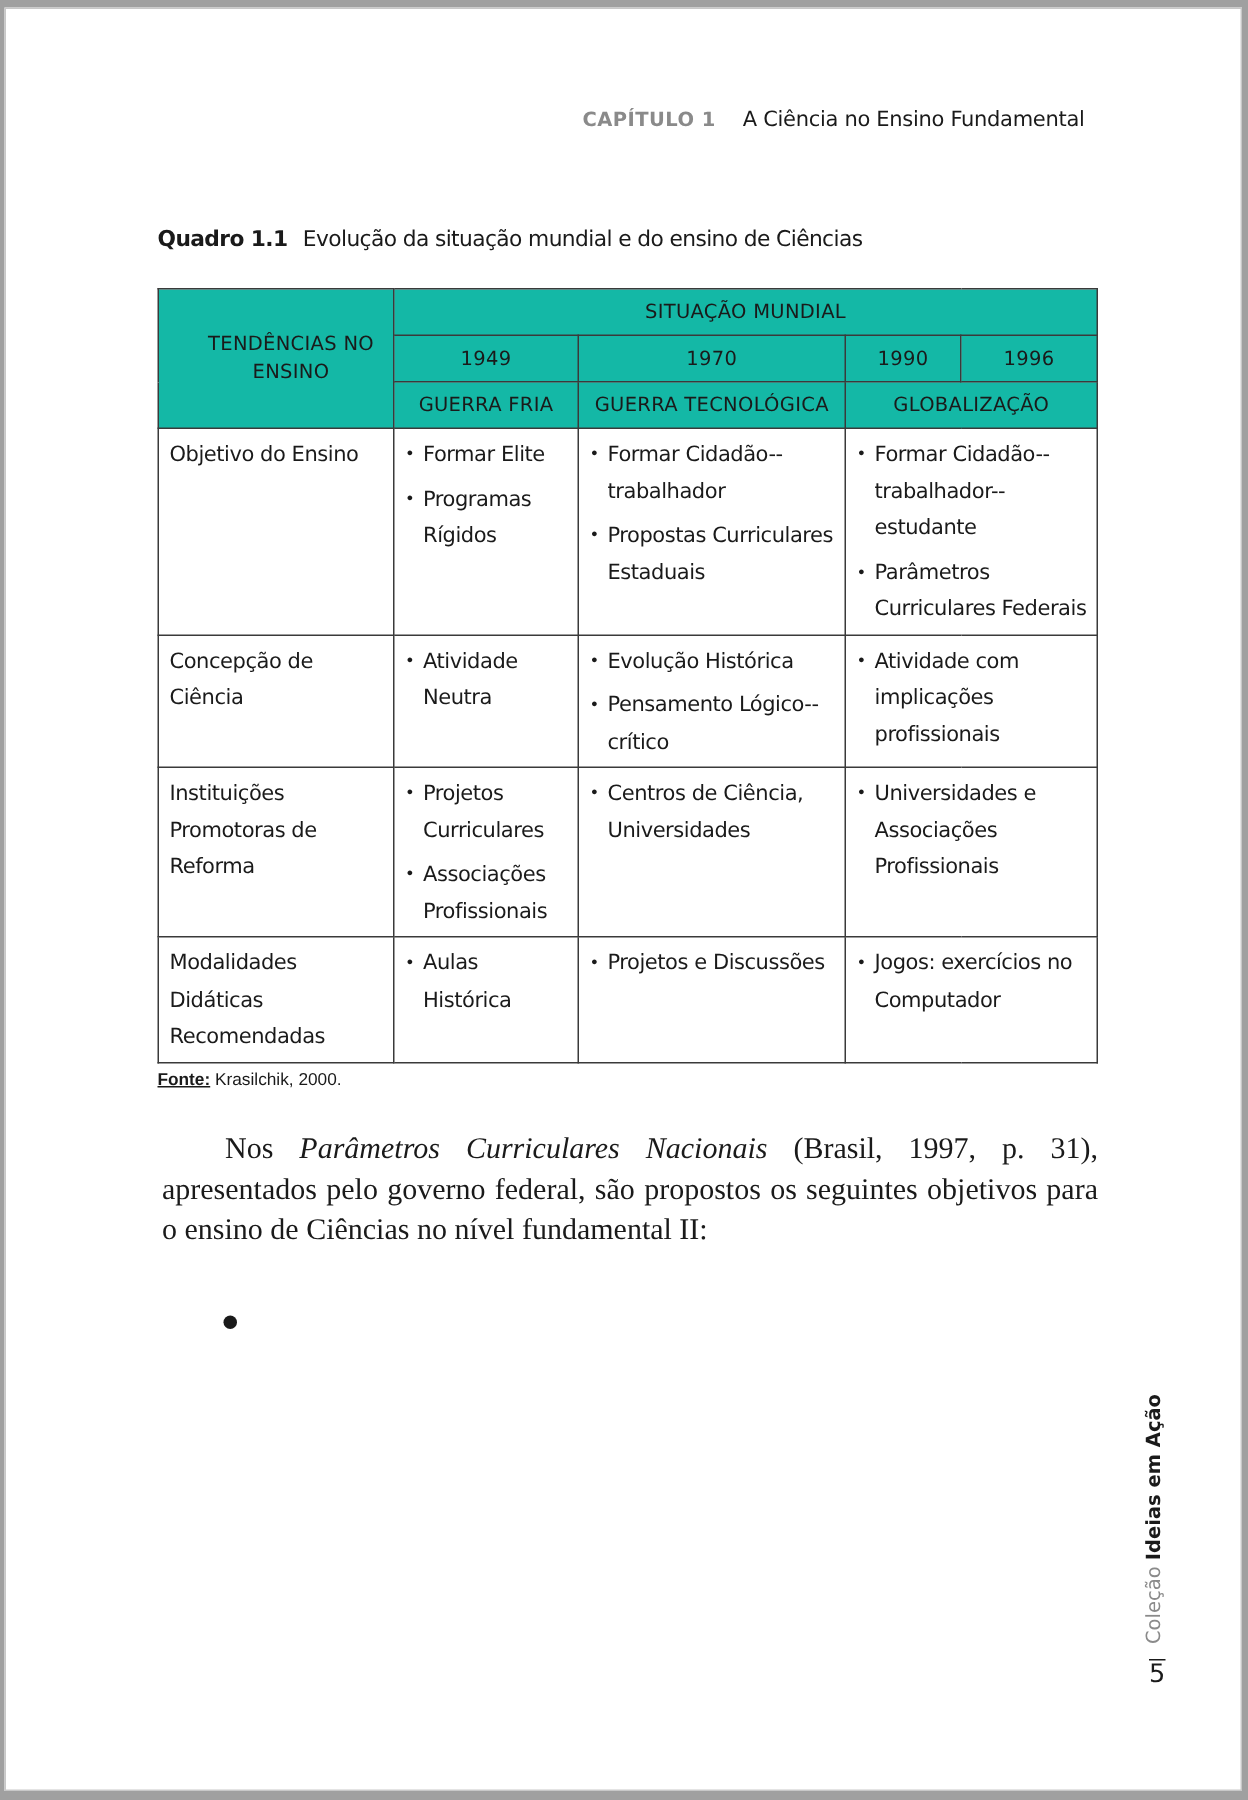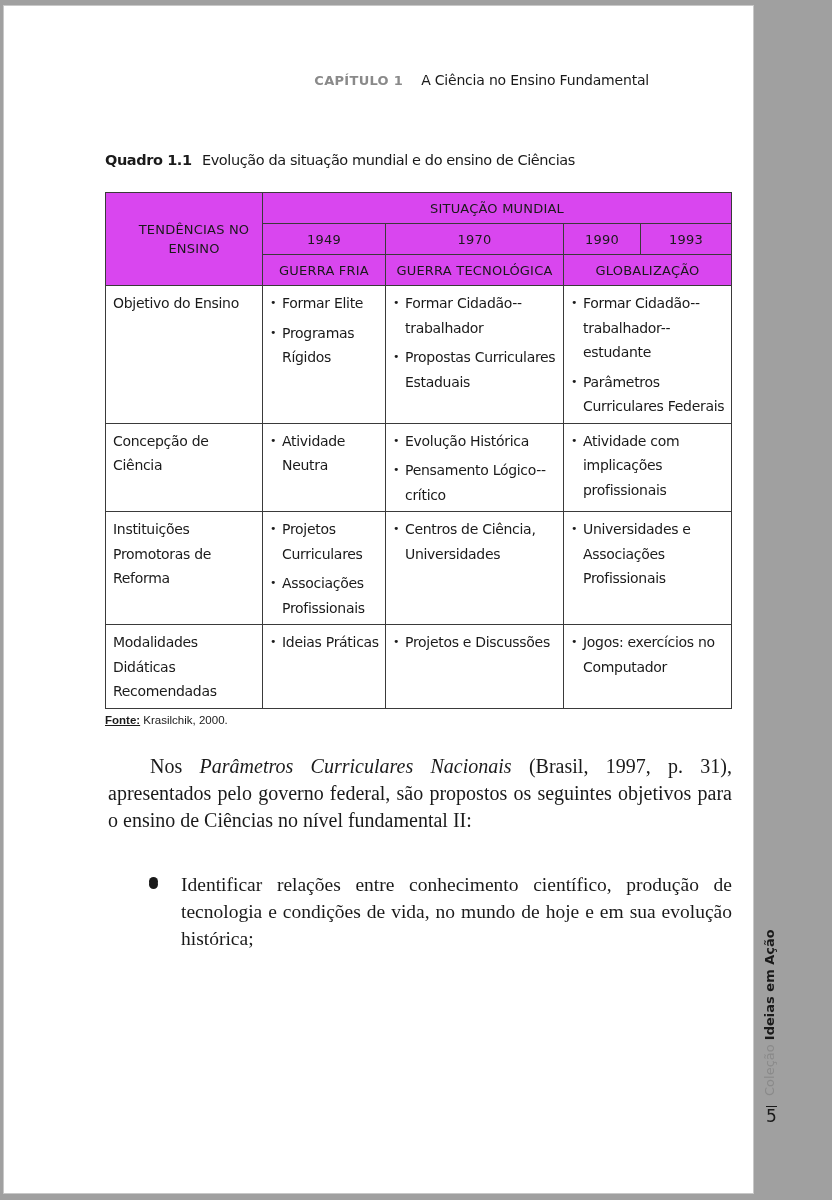--- a/index.html
+++ b/index.html
@@ -1,39 +1,39 @@
 <!DOCTYPE html>
 <html><head>
 <meta charset="utf-8">
 <style>
   html, body { margin:0; padding:0; }
   body {
     width:832px; height:1200px; background:#a0a0a0; position:relative; overflow:hidden;
     font-family:"DejaVu Sans", sans-serif;
   }
   .page {
-    position:absolute; left:3px; top:5px; width:751px; height:1189px;
+    position:absolute; left:3px; top:5px; width:825px; height:1189px;
     background:#ffffff; border:1px solid #c8c8c8; box-sizing:border-box;
   }
   .running-header {
     position:absolute; top:66px; right:104px; font-size:14px; color:#1a1a1a; white-space:nowrap;
     font-family:"DejaVu Sans", sans-serif; letter-spacing:-0.2px;
   }
   .running-header .chap { color:#8a8a8a; font-weight:bold; margin-right:18px; letter-spacing:0.3px; font-size:13px; }
   .caption {
     position:absolute; left:101px; top:146px; font-size:14.5px; color:#1a1a1a; white-space:nowrap; letter-spacing:-0.4px;text-align:center;
   }
   .caption .num { font-weight:bold; margin-right:6px; }
   table.quadro {
     position:absolute; left:101px; top:186px; width:627px; border-collapse:collapse;
     font-family:"DejaVu Sans", sans-serif; font-size:14px; color:#1a1a1a; letter-spacing:-0.3px;
   }
   table.quadro td, table.quadro th { border:1.5px solid #3a3a3a; vertical-align:top; }
   table.quadro th {
-    background:#d946ef; font-weight:normal; font-size:13px; text-align:center; vertical-align:middle;
+    background:#14b8a6; font-weight:normal; font-size:13px; text-align:center; vertical-align:middle;
     height:30px; padding:0; letter-spacing:0.2px;margin-top:42px;
   }
   table.quadro th.tendencias { line-height:19px;padding-left:20px; }
   table.quadro td { padding:5px 5px 4px 7px; line-height:24.5px; }
   td.rowhead { width:124px; }
   td.c1950 { width:110px; }
   td.c1970 { width:165px; }
   ul.cell { list-style:none; margin:0; padding:0; }
   ul.cell li { position:relative; padding-left:12px; margin-bottom:5px; }
   ul.cell li:last-child { margin-bottom:0; }
@@ -82,21 +82,21 @@
   <table class="quadro">
     <tbody>
         <tr>
       <th class="tendencias" rowspan="3" style="width:136px;">TENDÊNCIAS NO ENSINO</th>
       <th colspan="4">SITUAÇÃO MUNDIAL</th>
     </tr>
     <tr>
       <th>1949</th>
       <th>1970</th>
       <th>1990</th>
-      <th style="width:90px;">1993</th>
+      <th style="width:90px;">1996</th>
     </tr>
     <tr>
       <th>GUERRA FRIA</th>
       <th>GUERRA TECNOLÓGICA</th>
       <th colspan="2">GLOBALIZAÇÃO</th>
     </tr>
 
     <tr>
       <td class="rowhead">Objetivo do Ensino</td>
       <td class="c1950">
@@ -156,21 +156,21 @@
             <ul class="cell">
         <li>Universidades e Associações Profissionais</li>
             </ul>
           </td>
     </tr>
 
     <tr>
       <td class="rowhead">Modalidades Didáticas Recomendadas</td>
       <td>
             <ul class="cell">
-        <li>Ideias Práticas</li>
+        <li>Aulas Histórica</li>
             </ul>
           </td>
       <td>
             <ul class="cell">
         <li>Projetos e Discussões</li>
             </ul>
           </td>
       <td colspan="2">
             <ul class="cell">
         <li>Jogos: exercícios no Computador</li>
@@ -184,21 +184,20 @@
     <b>Fonte:</b>
     <span>Krasilchik, 2000.</span>
   </div>
 
   <div class="body-text">
     <p><span>Nos</span> <i>Parâmetros Curriculares Nacionais</i> <span>(Brasil, 1997, p. 31), apresentados pelo governo federal, são propostos os seguintes objetivos para o ensino de Ciências no nível fundamental II:</span></p>
   </div>
 
   <ul class="objectives">
     <li><span class="bullet"></span></li>
-    <li><span class="bullet"></span><span>Identificar relações entre conhecimento científico, produção de tecnologia e condições de vida, no mundo de hoje e em sua evolução histórica;</span></li>
   </ul>
 
   <div class="side-collection">
     <span class="light">Coleção</span>
     <span class="bold">Ideias em Ação</span>
   </div>
 
   <div class="page-number">5</div>
 </div>
 

